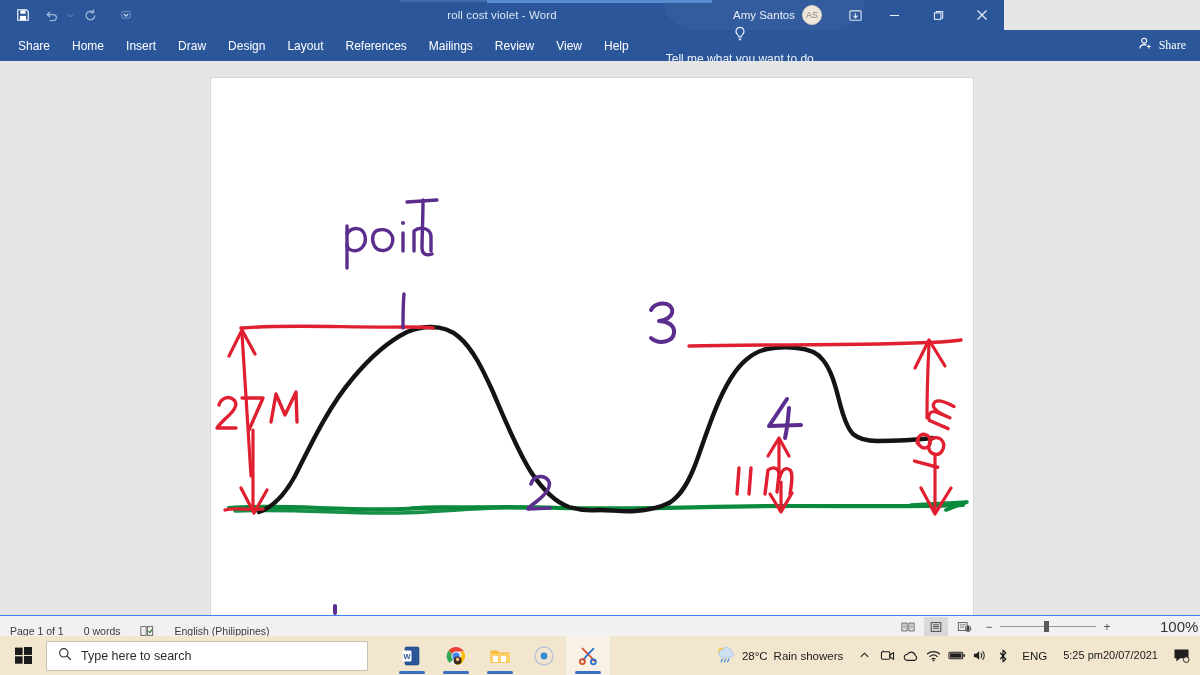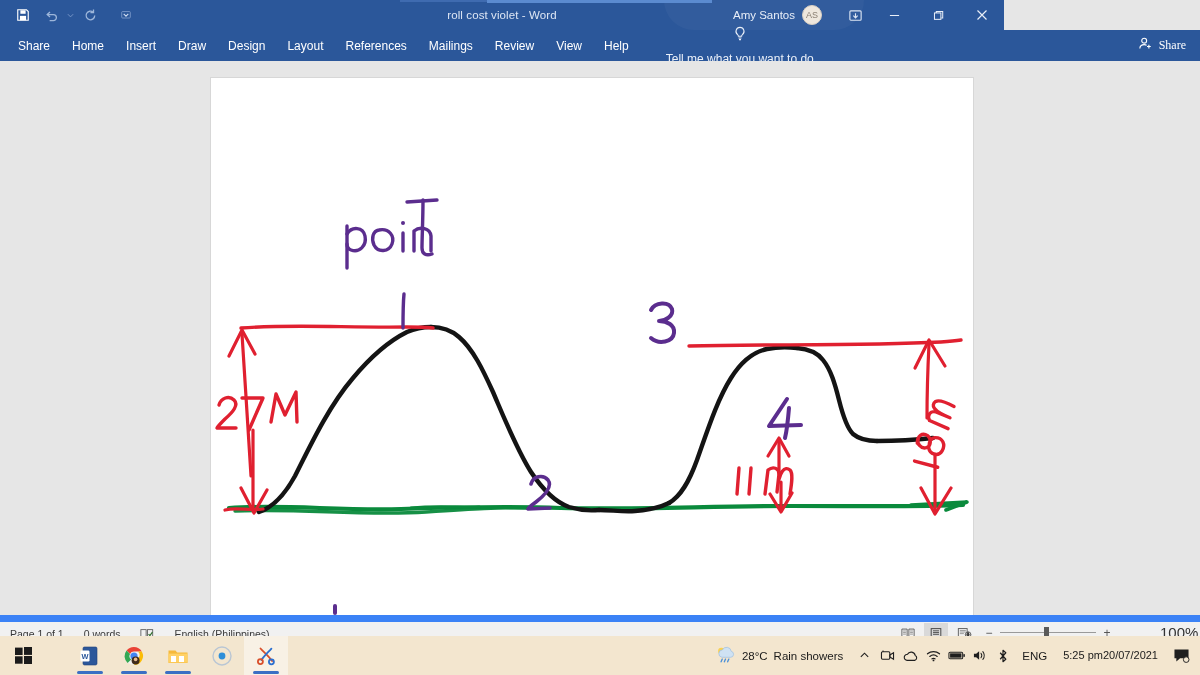--- a/index.html
+++ b/index.html
@@ -91,21 +91,21 @@
     position: absolute; left: 210px; top: 16px; width: 764px; height: 542px;
     background: #ffffff;
     border: 1px solid #d7d7d7;
     overflow: hidden;
   }
   .ink-canvas { position: absolute; left: 0; top: 0; width: 764px; height: 542px; }
 
   
   .statusbar {
     position: absolute; left: 0; top: 615px; width: 1200px; height: 31px;
-    background: #f1f1f1; border-top: 7px solid #3b82f6;
+    background: #f1f1f1; border-top: 1px solid #3b82f6;
     display: flex; align-items: center;
     font-size: 10.5px; color: #3a3a3a;
   }
   .sb-item { padding: 0 10px; display: flex; align-items: center; gap: 5px; white-space: nowrap; }
   .sb-right {
     position: absolute; right: 6px; top: 0; height: 21px;
     display: flex; align-items: center; gap: 4px;
   }
   .viewbtn {
     width: 24px; height: 19px; display: flex; align-items: center; justify-content: center;
@@ -457,20 +457,29 @@
   <div class="taskbar">
     <div class="start-btn">
       <svg width="17" height="17" viewBox="0 0 17 17">
         <rect x="0" y="0.6" width="7.6" height="7.4" fill="#1b1b1b"></rect>
         <rect x="9" y="0" width="8" height="7.9" fill="#1b1b1b"></rect>
         <rect x="0" y="9.3" width="7.6" height="7.4" fill="#1b1b1b"></rect>
         <rect x="9" y="9" width="8" height="8" fill="#1b1b1b"></rect>
       </svg>
     </div>
 
+    <div class="search-box">
+      <span>
+        <svg width="14" height="14" viewBox="0 0 16 16">
+            <circle cx="6.6" cy="6.6" r="4.8" fill="none" stroke="#2b2b2b" stroke-width="1.3"></circle>
+            <path d="M10.2 10.2 14.6 14.6" stroke="#2b2b2b" stroke-width="1.3"></path>
+          </svg>
+      </span>
+      <span>Type here to search</span>
+    </div>
 
     <div class="tb-icons">
 
       <div class="tb-app">
         <svg width="22" height="22" viewBox="0 0 22 22">
           <rect x="4" y="2" width="14" height="18" rx="1.4" fill="#2b579a"></rect>
           <rect x="4" y="2" width="14" height="18" rx="1.4" fill="none" stroke="#1e407a" stroke-width=".6"></rect>
           <rect x="1.5" y="5.5" width="9" height="11" rx="1.2" fill="#ffffff"></rect>
           <text x="6" y="13.8" font-size="7.4" fill="#2b579a" font-family="Liberation Sans, sans-serif" text-anchor="middle" font-weight="bold">W</text>
         </svg>

